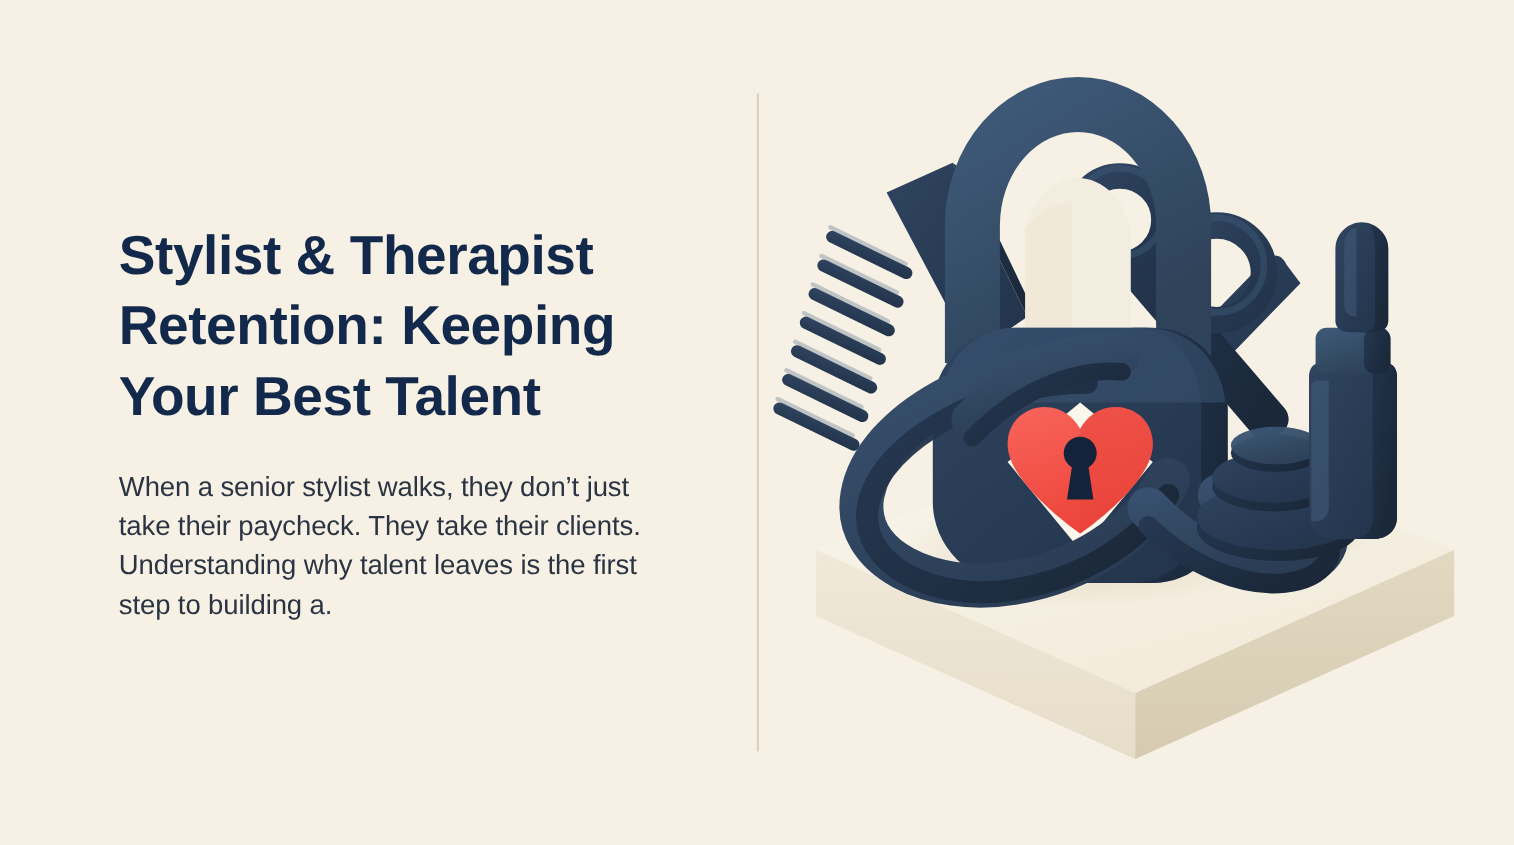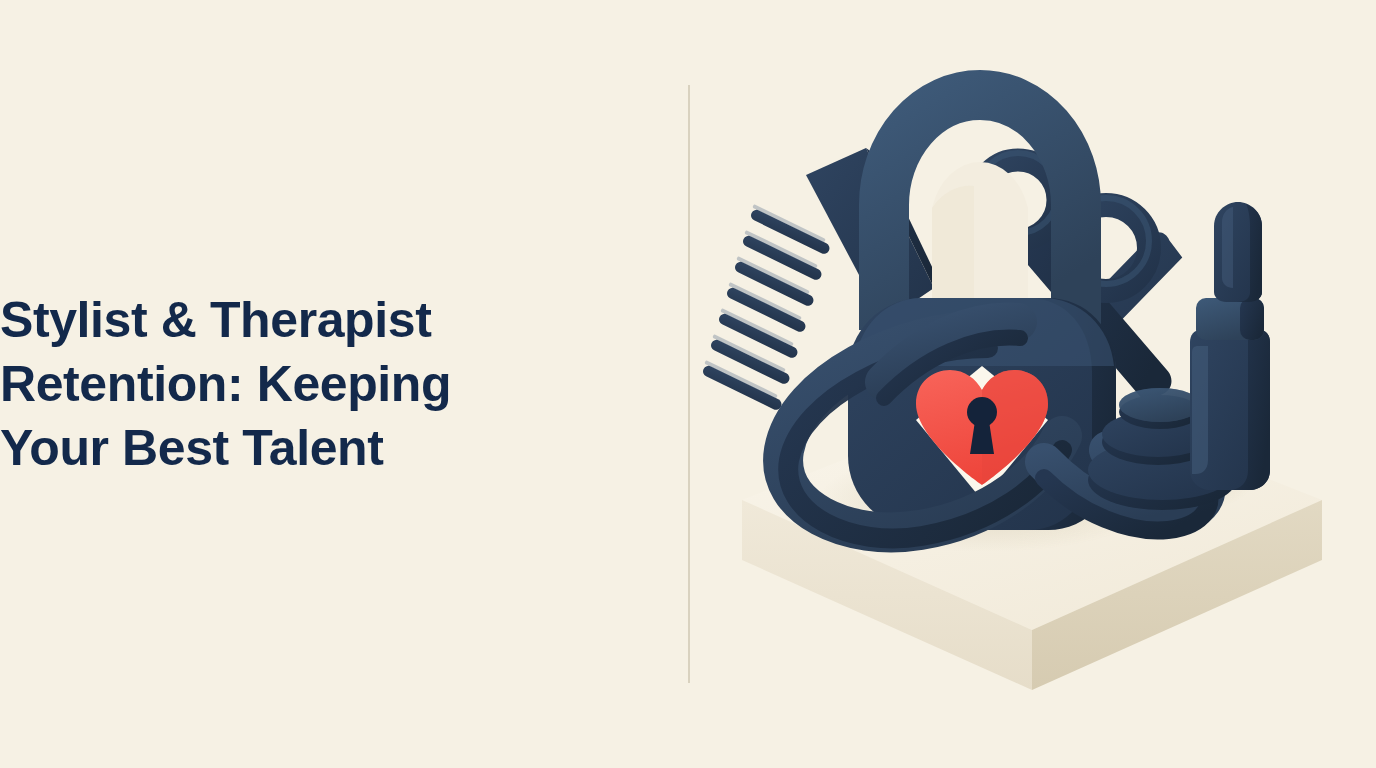--- a/index.html
+++ b/index.html
@@ -29,20 +29,21 @@
   .text-pane {
     position: absolute;
     left: 0;
     top: 0;
     width: 688px;
     height: 768px;
     display: flex;
     flex-direction: column;
     justify-content: center;
     box-sizing: border-box;
+    padding-left: 108px;
     padding-right: 70px;
   }
 
   .headline {
     margin: 0;
     font-size: 50px;
     line-height: 1.28;
     font-weight: bold;
     letter-spacing: -0.4px;
     color: #13294B;
@@ -89,20 +90,21 @@
     height: 708px;
   }
 </style>
 </head>
 <body>
 
 <div class="slide">
 
   <div class="text-pane">
     <h1 class="headline">Stylist &amp; Therapist Retention: Keeping Your Best Talent</h1>
+    <p class="subcopy">When a senior stylist walks, they don’t just take their paycheck. They take their clients. Understanding why talent leaves is the first step to building a.</p>
   </div>
 
   <div class="divider"></div>
 
   <div class="art-pane">
     <svg viewBox="0 0 688 708" xmlns="http://www.w3.org/2000/svg">
       <defs>
         <linearGradient id="gNavyTop" x1="0" y1="0" x2="0.5" y2="1">
           <stop offset="0" stop-color="#3E5A79"></stop>
           <stop offset="1" stop-color="#2E4259"></stop>

